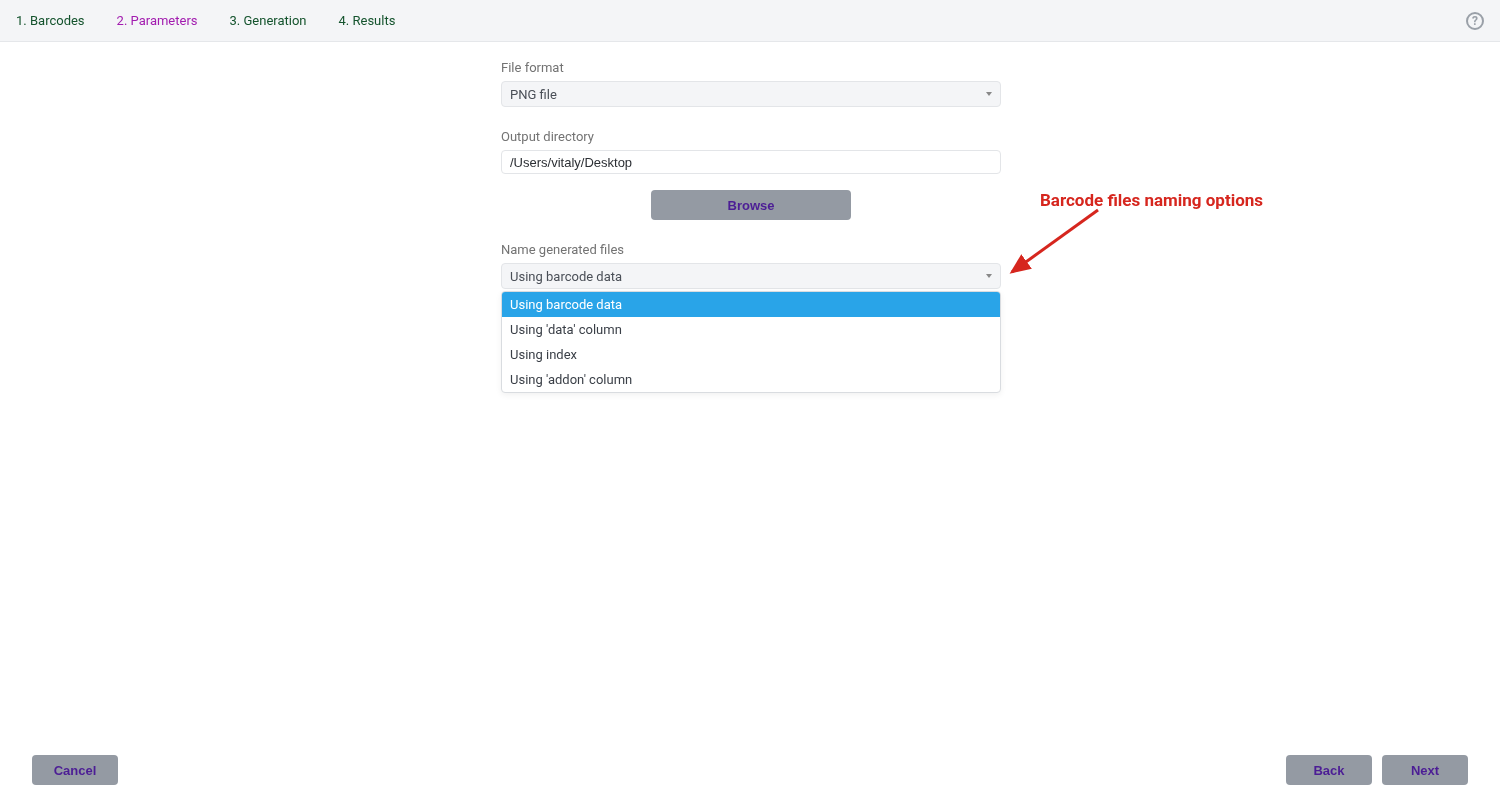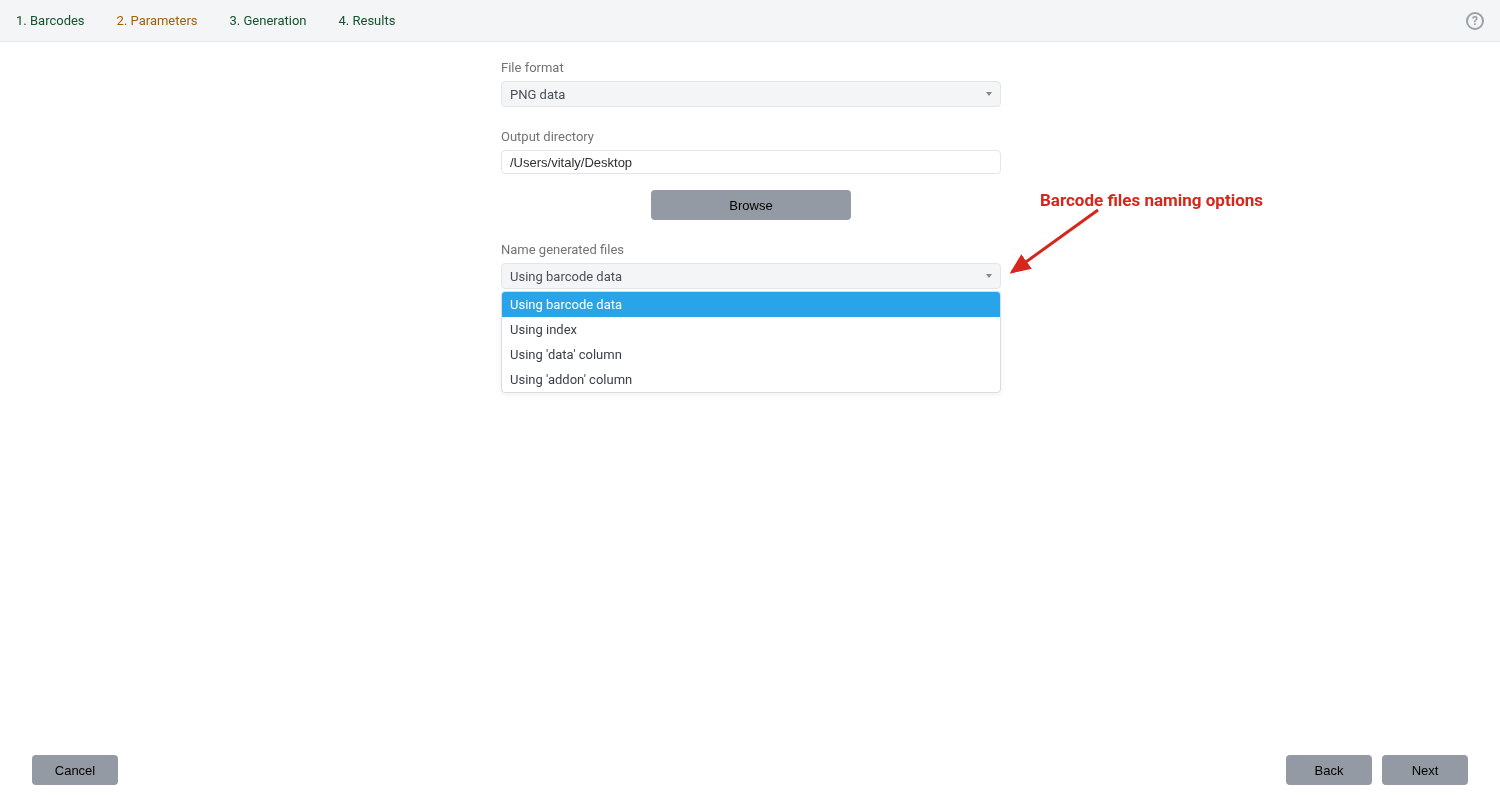--- a/index.html
+++ b/index.html
@@ -23,21 +23,21 @@
   .steps {
     display: flex;
     gap: 32px;
   }
   .step {
     font-size: 13px;
     color: #14532d;
     cursor: pointer;
   }
   .step.active {
-    color: #a16207;
+    color: #a21caf;
   }
   .help-icon {
     position: absolute;
     right: 16px;
     top: 50%;
     transform: translateY(-50%);
     width: 18px;
     height: 18px;
     border: 2px solid #9aa0a8;
     border-radius: 50%;
@@ -84,25 +84,25 @@
     height: 24px;
     border: 1px solid #e3e5e8;
     border-radius: 4px;
     padding: 0 8px;
     font-size: 13px;
     color: #2c2f34;
     background: #fff;
   }
   .btn-gray {
     background: #949aa3;
-    color: #000000;
+    color: #4c1d95;
     border: none;
     border-radius: 4px;
     font-size: 13px;
-    font-weight: 400;
+    font-weight: 700;
     cursor: pointer;
   }
   .browse-btn {
     width: 200px;
     height: 30px;
     display: block;
     margin: 16px auto 0;
   }
   .section-gap { margin-top: 22px; }
   .dropdown-wrap { position: relative; }
@@ -170,43 +170,43 @@
     <span class="step">3. Generation</span>
     <span class="step">4. Results</span>
   </div>
   <div class="help-icon">?</div>
 </div>
 
 <div class="form-area">
 
   <label class="field-label">File format</label>
   <div class="select-box">
-    <span>PNG data</span>
+    <span>PNG file</span>
     <span class="caret"></span>
   </div>
 
   <div class="section-gap"></div>
 
   <label class="field-label">Output directory</label>
   <input class="text-input" type="text" value="/Users/vitaly/Desktop" style="">
 
   <button class="btn-gray browse-btn">Browse</button>
 
   <div class="section-gap"></div>
 
   <label class="field-label">Name generated files</label>
   <div class="dropdown-wrap">
     <div class="select-box">
       <span>Using barcode data</span>
       <span class="caret"></span>
     </div>
     <div class="dropdown-list">
       <div class="dropdown-item selected">Using barcode data</div>
+      <div class="dropdown-item">Using 'data' column</div>
       <div class="dropdown-item">Using index</div>
-      <div class="dropdown-item">Using 'data' column</div>
       <div class="dropdown-item">Using 'addon' column</div>
     </div>
   </div>
 
 </div>
 
 <div class="annotation">Barcode files naming options</div>
 
 <svg class="arrow-svg" width="110" height="90">
   <defs>

